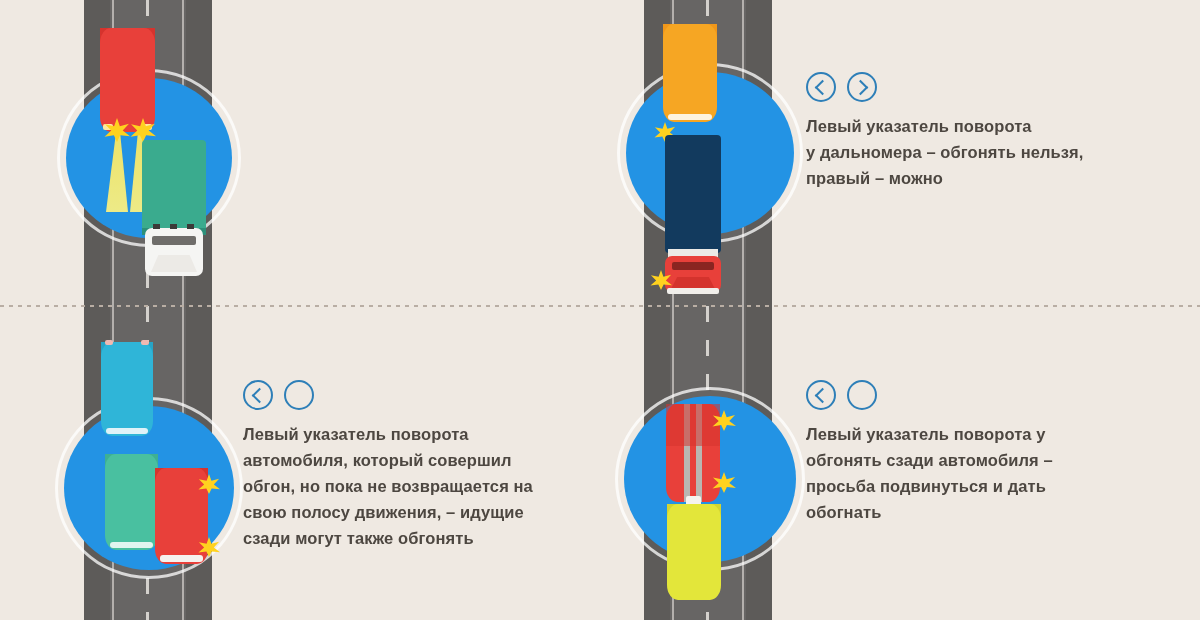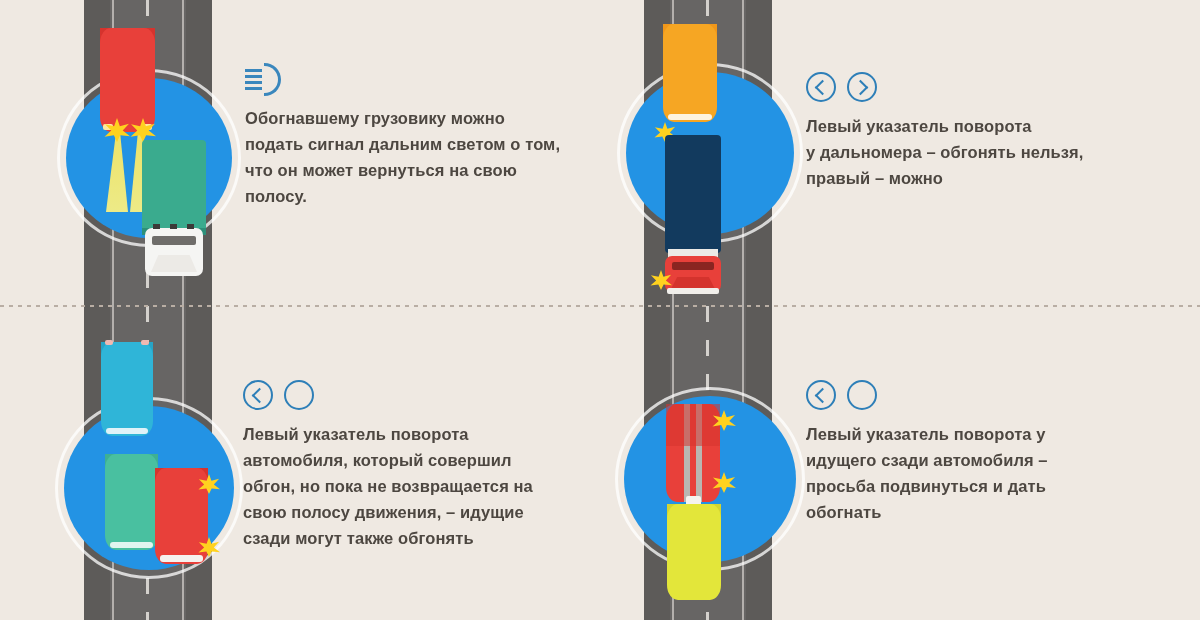--- a/index.html
+++ b/index.html
@@ -197,37 +197,20 @@
          clip-path:polygon(50% 0,61% 34%,96% 24%,72% 52%,100% 76%,62% 72%,50% 100%,38% 72%,2% 78%,28% 52%,4% 26%,39% 34%);"></div>
 
     <div class="veh" style="left:667px;top:504px;width:54px;height:96px;">
       <div class="car" style="inset:0;background:#e3e63a;"></div>
       <div class="roof" style="top:26px;height:42px;background:#d2d531;"></div>
       <div class="wind-r" style="top:16px;height:13px;background:#3e4010;border-radius:6px 6px 3px 3px;"></div>
       <div class="wind-f" style="top:70px;height:16px;background:#26280a;border-radius:3px 3px 8px 8px;"></div>
     </div>
   </div>
 
-  <div class="panel" style="left:245px;top:62px;width:330px;">
-    <div class="icons">
-      <div class="beam-icon">
-        <div class="bars">
-          <span></span>
-            <span></span>
-            <span></span>
-            <span></span>
-        </div>
-        <div class="dome"></div>
-      </div>
-    </div>
-    <div class="ptext">Обогнавшему грузовику можно
-подать сигнал дальним светом о том,
-что он может вернуться на свою
-полосу.</div>
-  </div>
 
   <div class="panel" style="left:806px;top:70px;width:340px;">
     <div class="icons">
       <div class="ic-circle">
         <span class="chev left"></span>
       </div>
       <div class="ic-circle">
         <span class="chev right"></span>
       </div>
     </div>
@@ -251,18 +234,18 @@
   </div>
 
   <div class="panel" style="left:806px;top:378px;width:340px;">
     <div class="icons">
       <div class="ic-circle">
         <span class="chev left"></span>
       </div>
       <div class="ic-circle"></div>
     </div>
     <div class="ptext">Левый указатель поворота у
-идущего сзади автомобиля –
+обгонять сзади автомобиля –
 просьба подвинуться и дать
 обогнать</div>
   </div>
 
 </div>
 
 </body></html>

